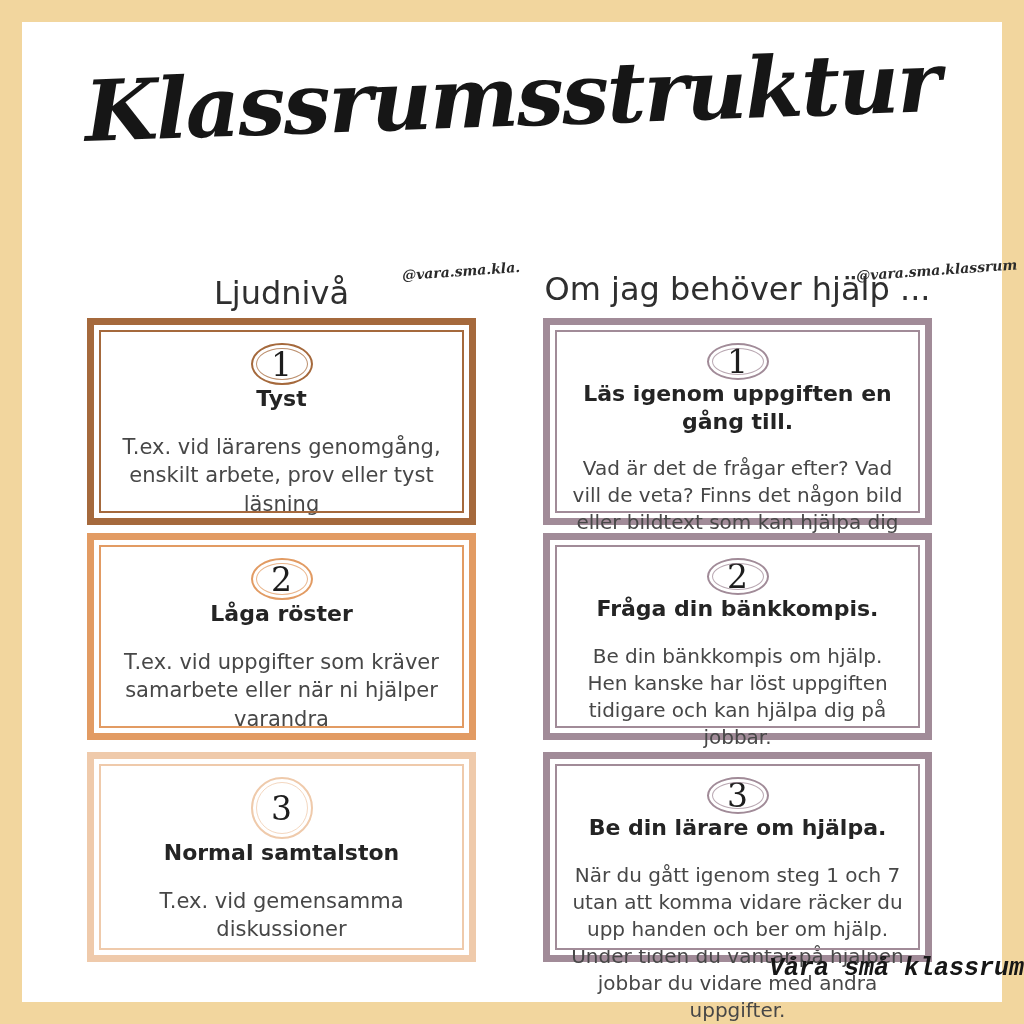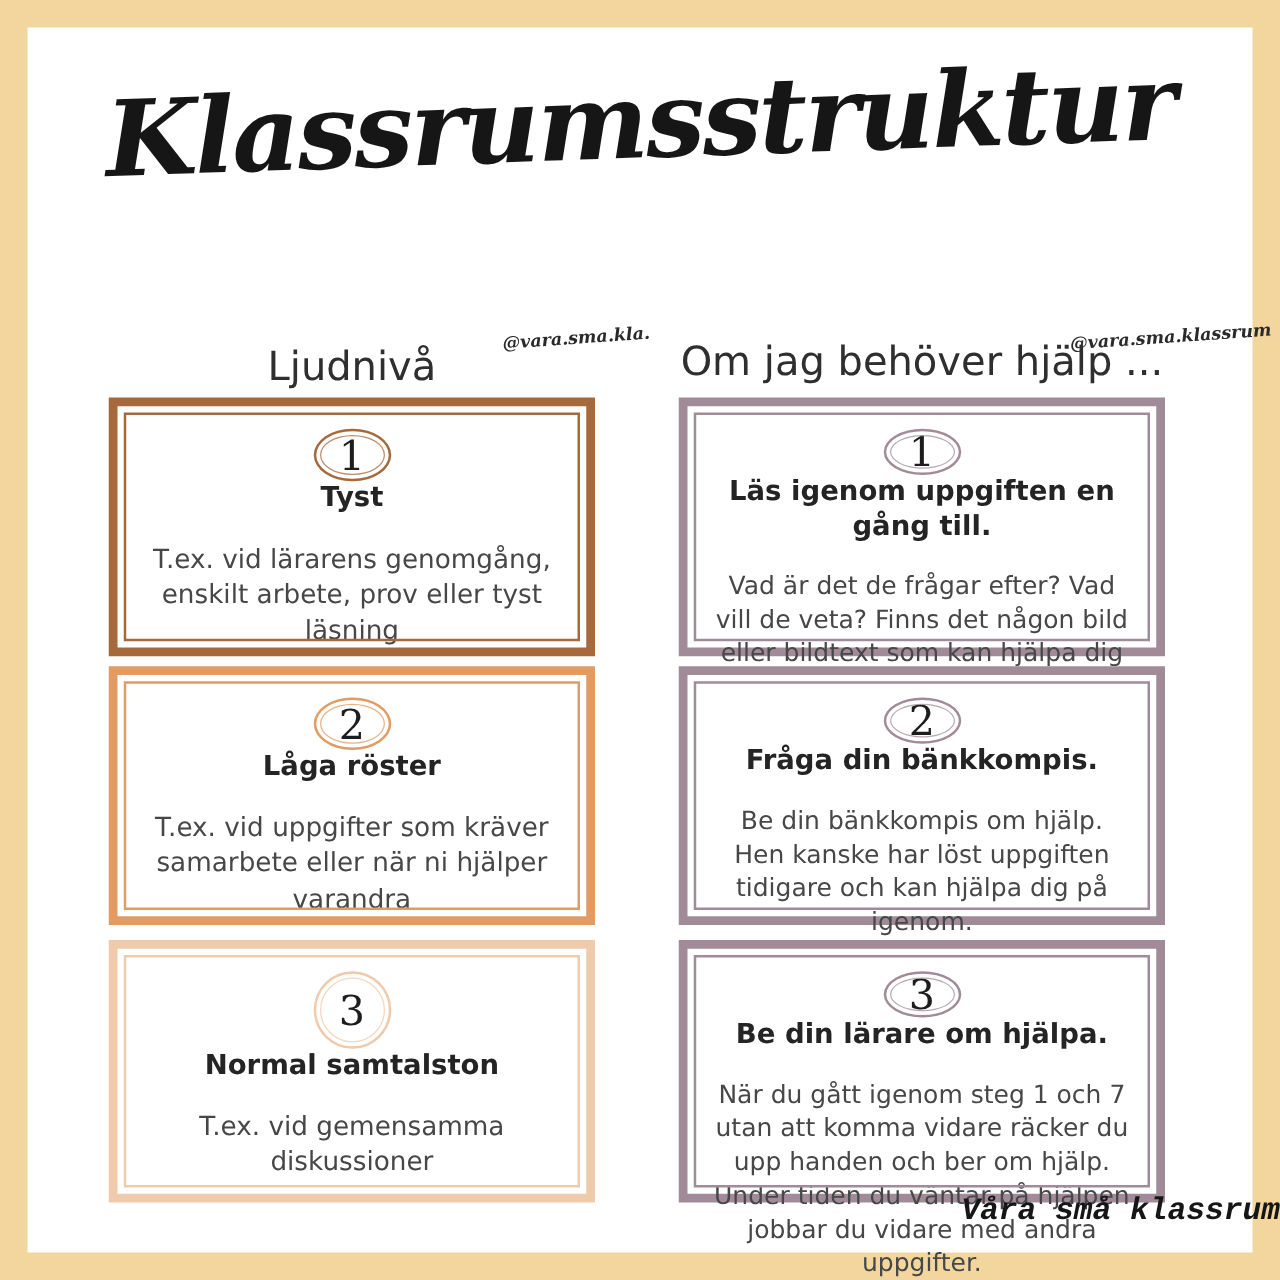--- a/index.html
+++ b/index.html
@@ -123,21 +123,21 @@
     </div>
     <div class="card-title">Läs igenom uppgiften en gång till.</div>
     <div class="card-body">Vad är det de frågar efter? Vad vill de veta? Finns det någon bild eller bildtext som kan hjälpa dig på vägen?</div>
   </div>
 
   <div class="card col-r row2" style="--c: #a18b98;">
     <div class="circle">
       <span class="num">2</span>
     </div>
     <div class="card-title">Fråga din bänkkompis.</div>
-    <div class="card-body">Be din bänkkompis om hjälp. Hen kanske har löst uppgiften tidigare och kan hjälpa dig på igenom.</div>
+    <div class="card-body">Be din bänkkompis om hjälp. Hen kanske har löst uppgiften tidigare och kan hjälpa dig på jobbar.</div>
   </div>
 
   <div class="card col-r row3" style="--c: #a18b98;">
     <div class="circle">
       <span class="num">3</span>
     </div>
     <div class="card-title">Be din lärare om hjälpa.</div>
     <div class="card-body">När du gått igenom steg 1 och 7 utan att komma vidare räcker du upp handen och ber om hjälp. Under tiden du väntar på hjälpen jobbar du vidare med andra uppgifter.</div>
   </div>
 

